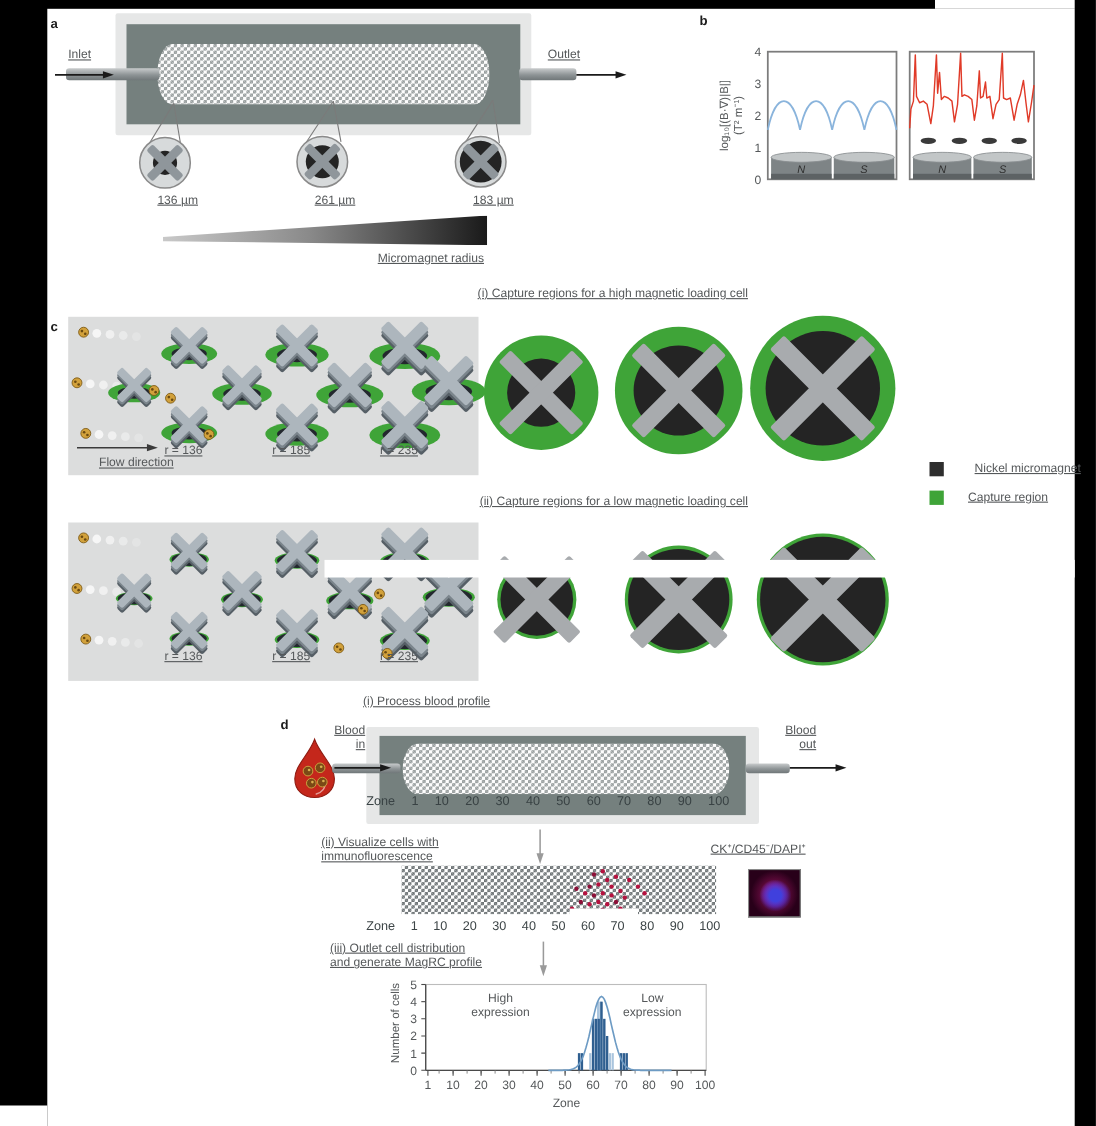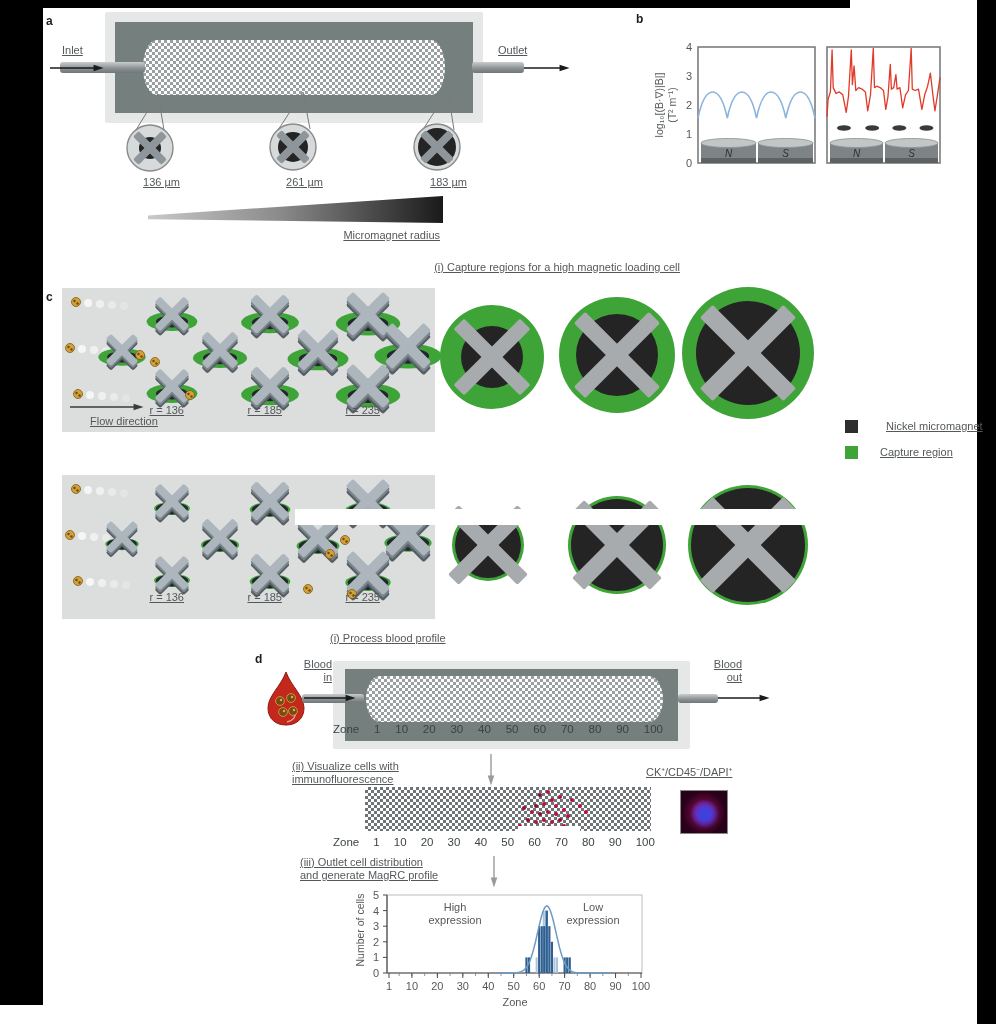--- a/index.html
+++ b/index.html
@@ -381,20 +381,21 @@
           <rect x="309" y="8" width="18" height="118" rx="2" fill="#a8abae"></rect>
         </g>
       </g>
     </svg>
 
   <div class="legend-swatch" style="left: 845px; top: 420px; background: rgb(46, 46, 46);"></div>
   <div class="t" style="left:864px;top:420px;margin-left:22px;">Nickel micromagnet</div>
   <div class="legend-swatch" style="left: 845px; top: 446px; background: rgb(63, 164, 56);"></div>
   <div class="t" style="left:864px;top:446px;margin-left:16px;">Capture region</div>
 
+  <div class="t c" style="left:330px;top:450px;width:350px;">(ii) Capture regions for a low magnetic loading cell</div>
   <svg id="scene-low" style="left:62px;top:475px;" width="373" height="144">
       <rect x="0" y="0" width="373" height="144" fill="#dcdddd"></rect>
       <circle cx="26" cy="15" r="4" fill="#ffffff" opacity="0.73"></circle>
       <circle cx="38" cy="16" r="4" fill="#ffffff" opacity="0.56"></circle>
       <circle cx="50" cy="17" r="4" fill="#ffffff" opacity="0.39"></circle>
       <circle cx="62" cy="18" r="4" fill="#ffffff" opacity="0.22"></circle>
       <circle cx="20" cy="61" r="4" fill="#ffffff" opacity="0.73"></circle>
       <circle cx="32" cy="62" r="4" fill="#ffffff" opacity="0.56"></circle>
       <circle cx="44" cy="63" r="4" fill="#ffffff" opacity="0.39"></circle>
       <circle cx="56" cy="64" r="4" fill="#ffffff" opacity="0.22"></circle>

